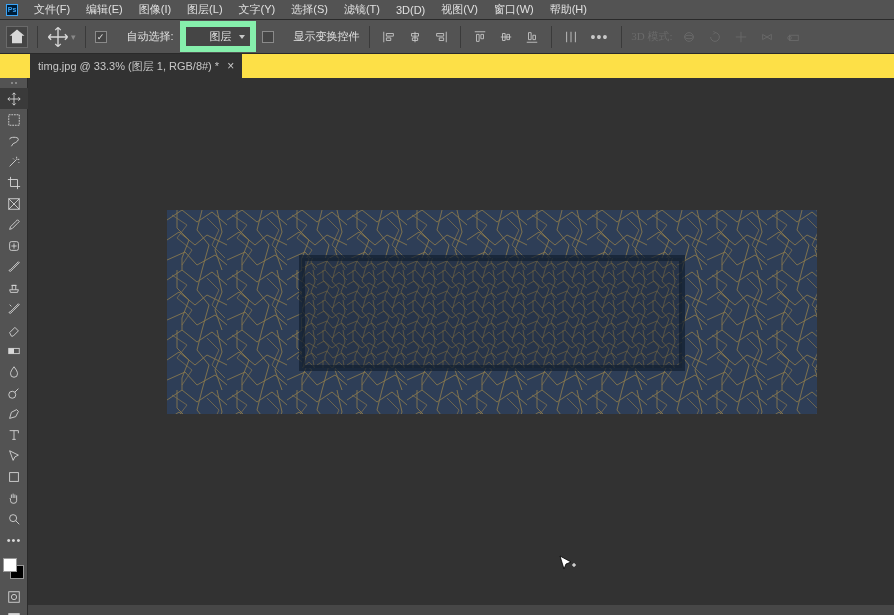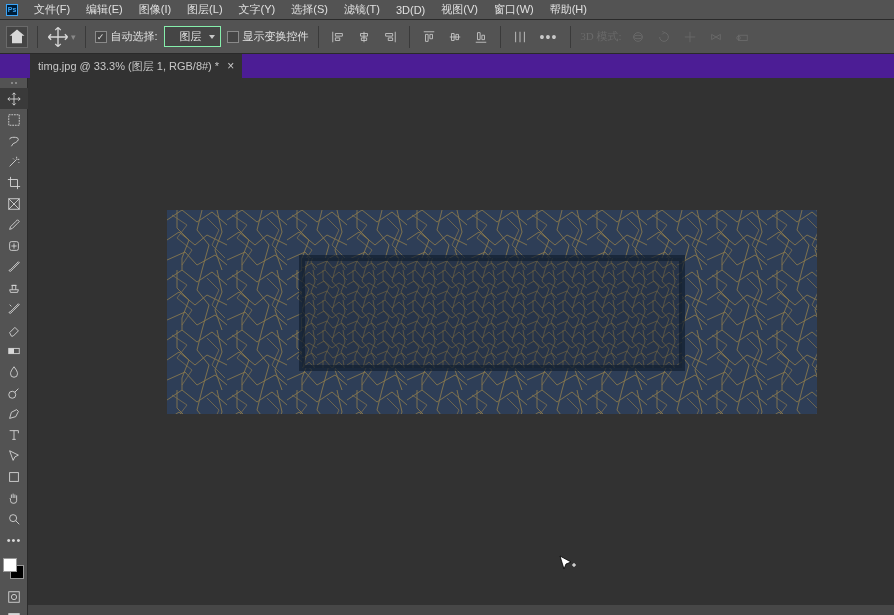--- a/index.html
+++ b/index.html
@@ -76,38 +76,38 @@
     .move-icon {
       width: 22px;
       height: 22px;
       display: flex;
       align-items: center;
       justify-content: center;
     }
     .chk-label {
       display: flex;
       align-items: center;
-      gap: 4px;
+      gap: 20px;
       cursor: pointer;
     }
     .chk {
       width: 12px;
       height: 12px;
       border: 1px solid #8a8a8a;
       background: #454545;
       display: flex;
       align-items: center;
       justify-content: center;
       font-size: 9px;
     }
     .chk.checked::after { content: "✓"; color: #e0e0e0; }
     .dropdown {
       background: #454545;
-      border: 1px solid #86efac;
-      padding: 2px 18px 2px 15px;
+      border: 6px solid #86efac;
+      padding: 2px 18px 2px 24px;
       position: relative;
       cursor: pointer;
       min-width: 44px;
       font-family: Liberation Serif, serif;
     }
     .dropdown::after {
       content: "";
       position: absolute;
       right: 5px;
       top: 50%;
@@ -119,21 +119,21 @@
     .disabled-text { color: #6a6a6a; font-family: Liberation Serif, serif; }
     .ellipsis-btn {
       font-size: 14px;
       letter-spacing: 1px;
       color: #c8c8c8;
       padding: 0 4px;
       cursor: pointer;
     }
     .tabbar {
       height: 24px;
-      background: #4c1d95;
+      background: #fde047;
       display: flex;
       align-items: center;
       padding-left: 30px;
     }
     .doc-tab {
       background: #323232;
       height: 24px;
       display: flex;
       align-items: center;
       padding: 0 8px;

